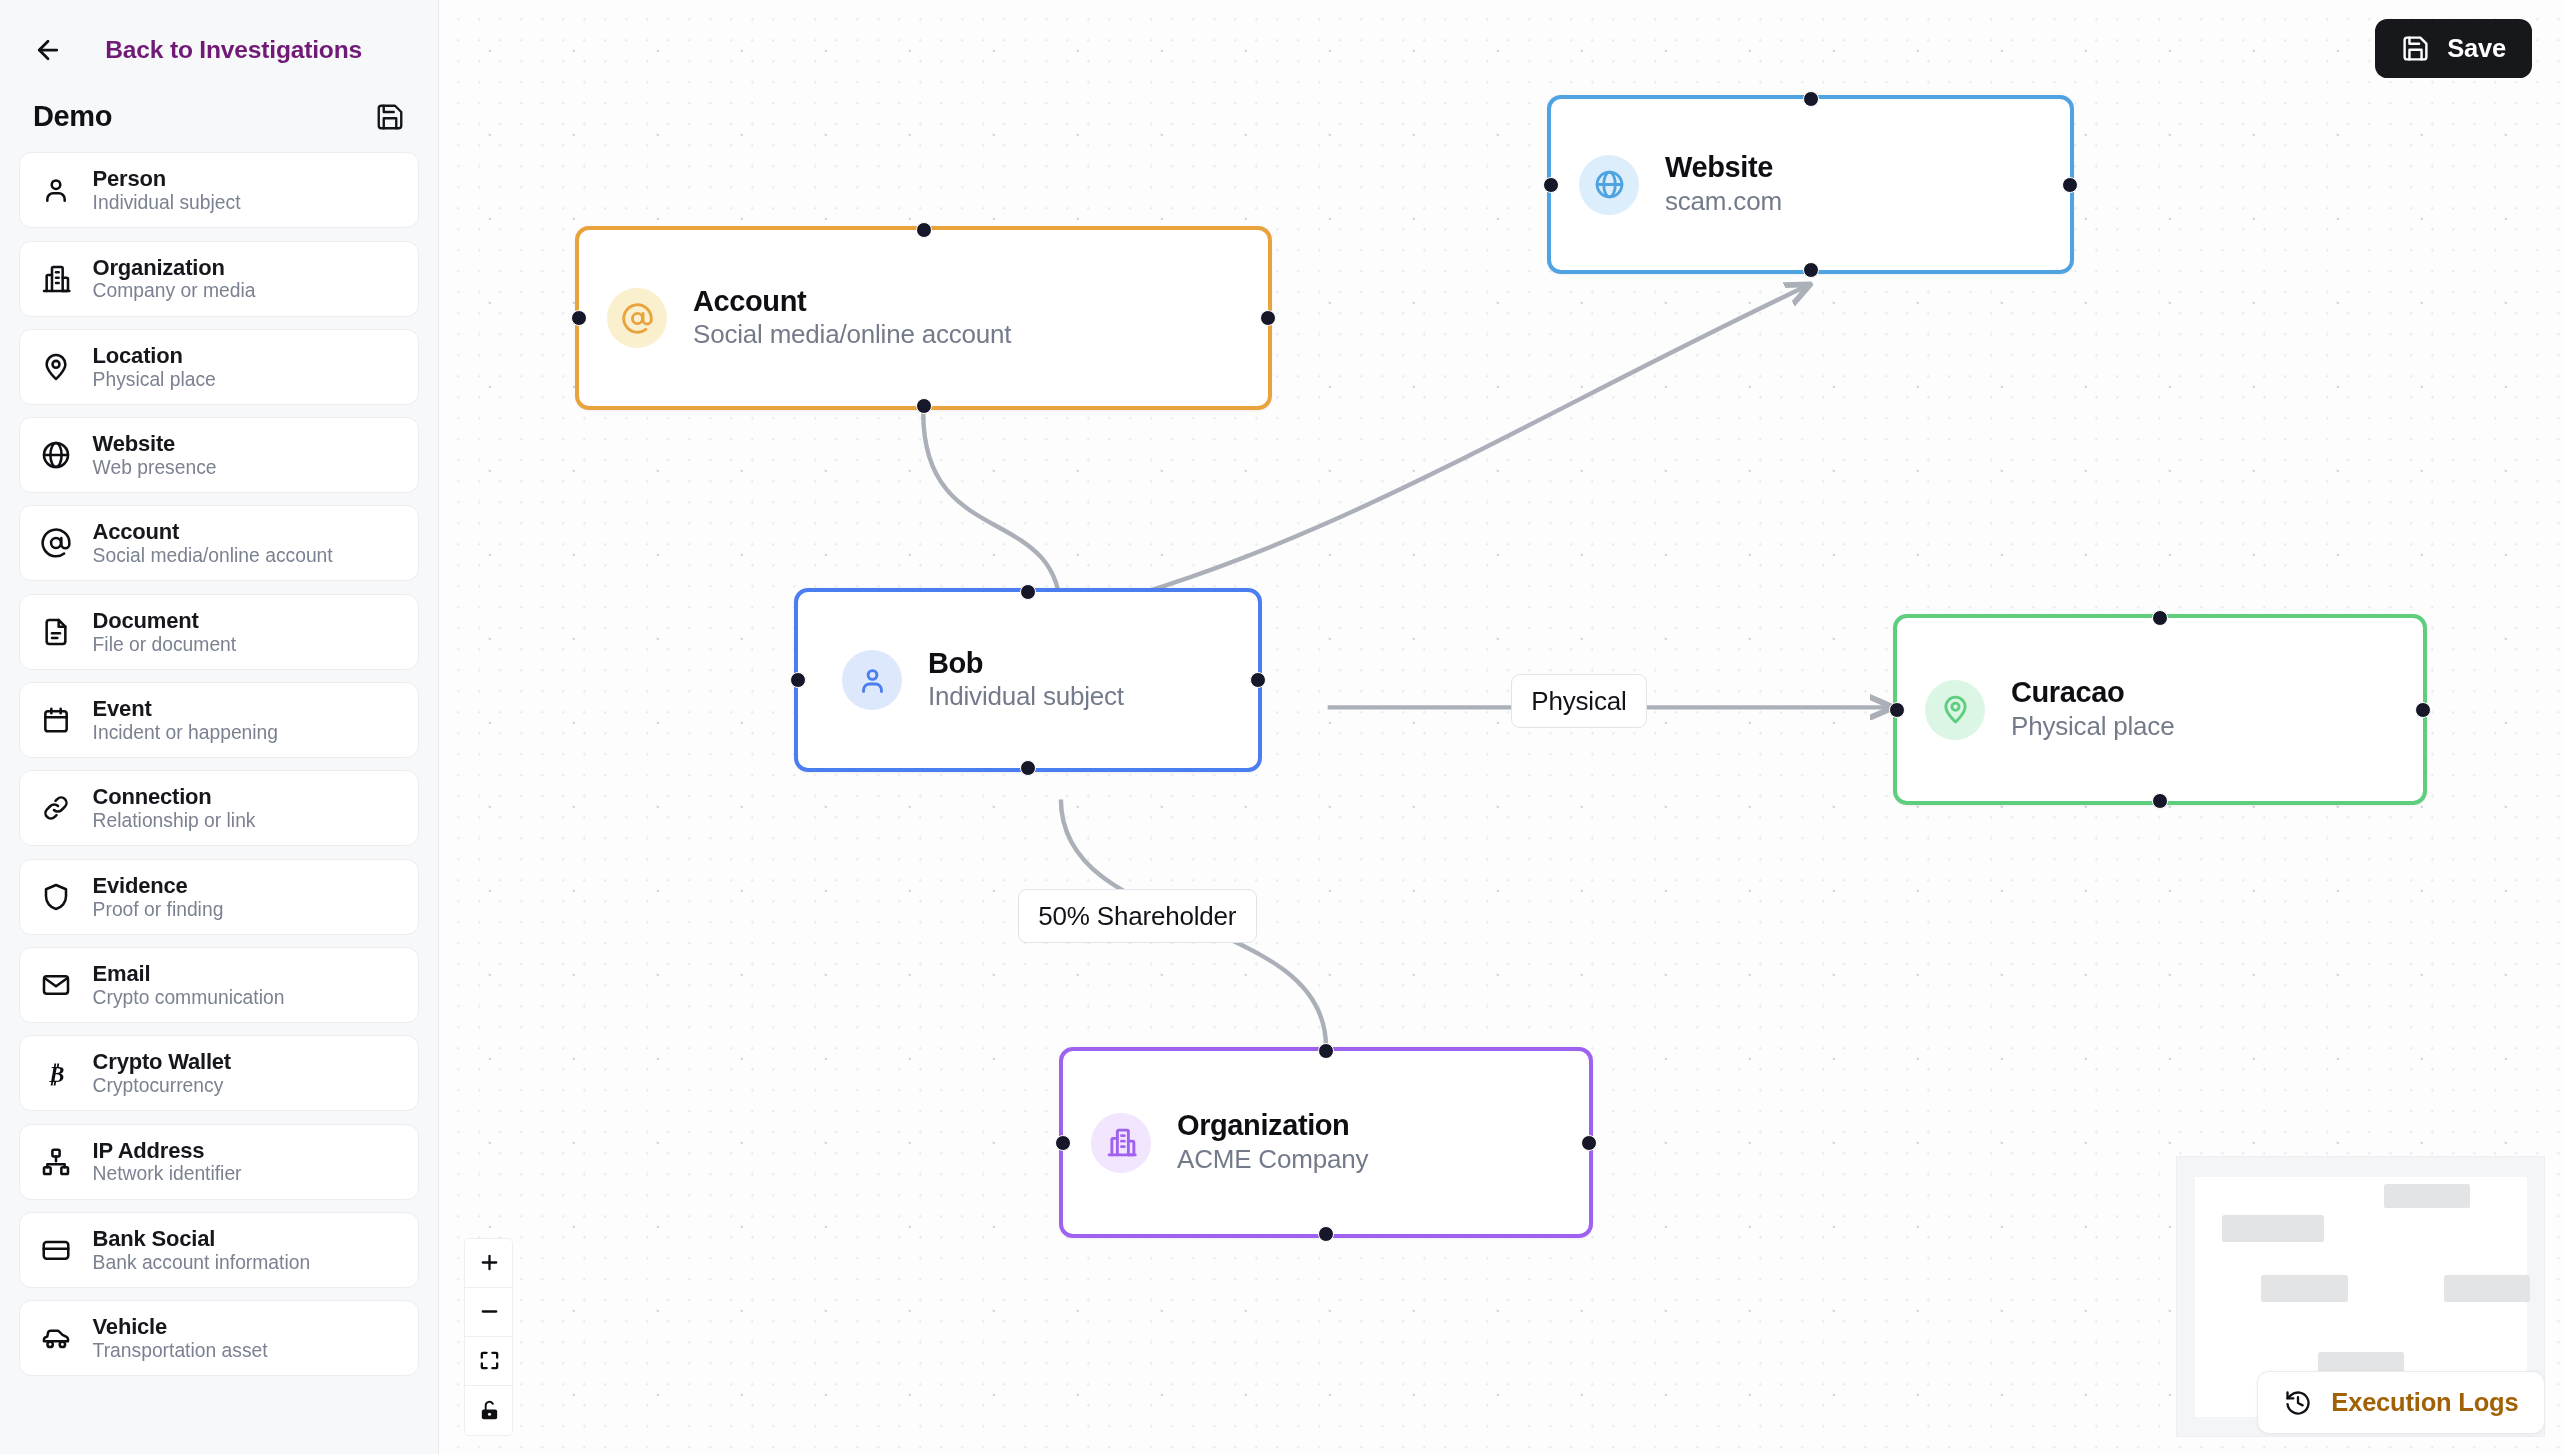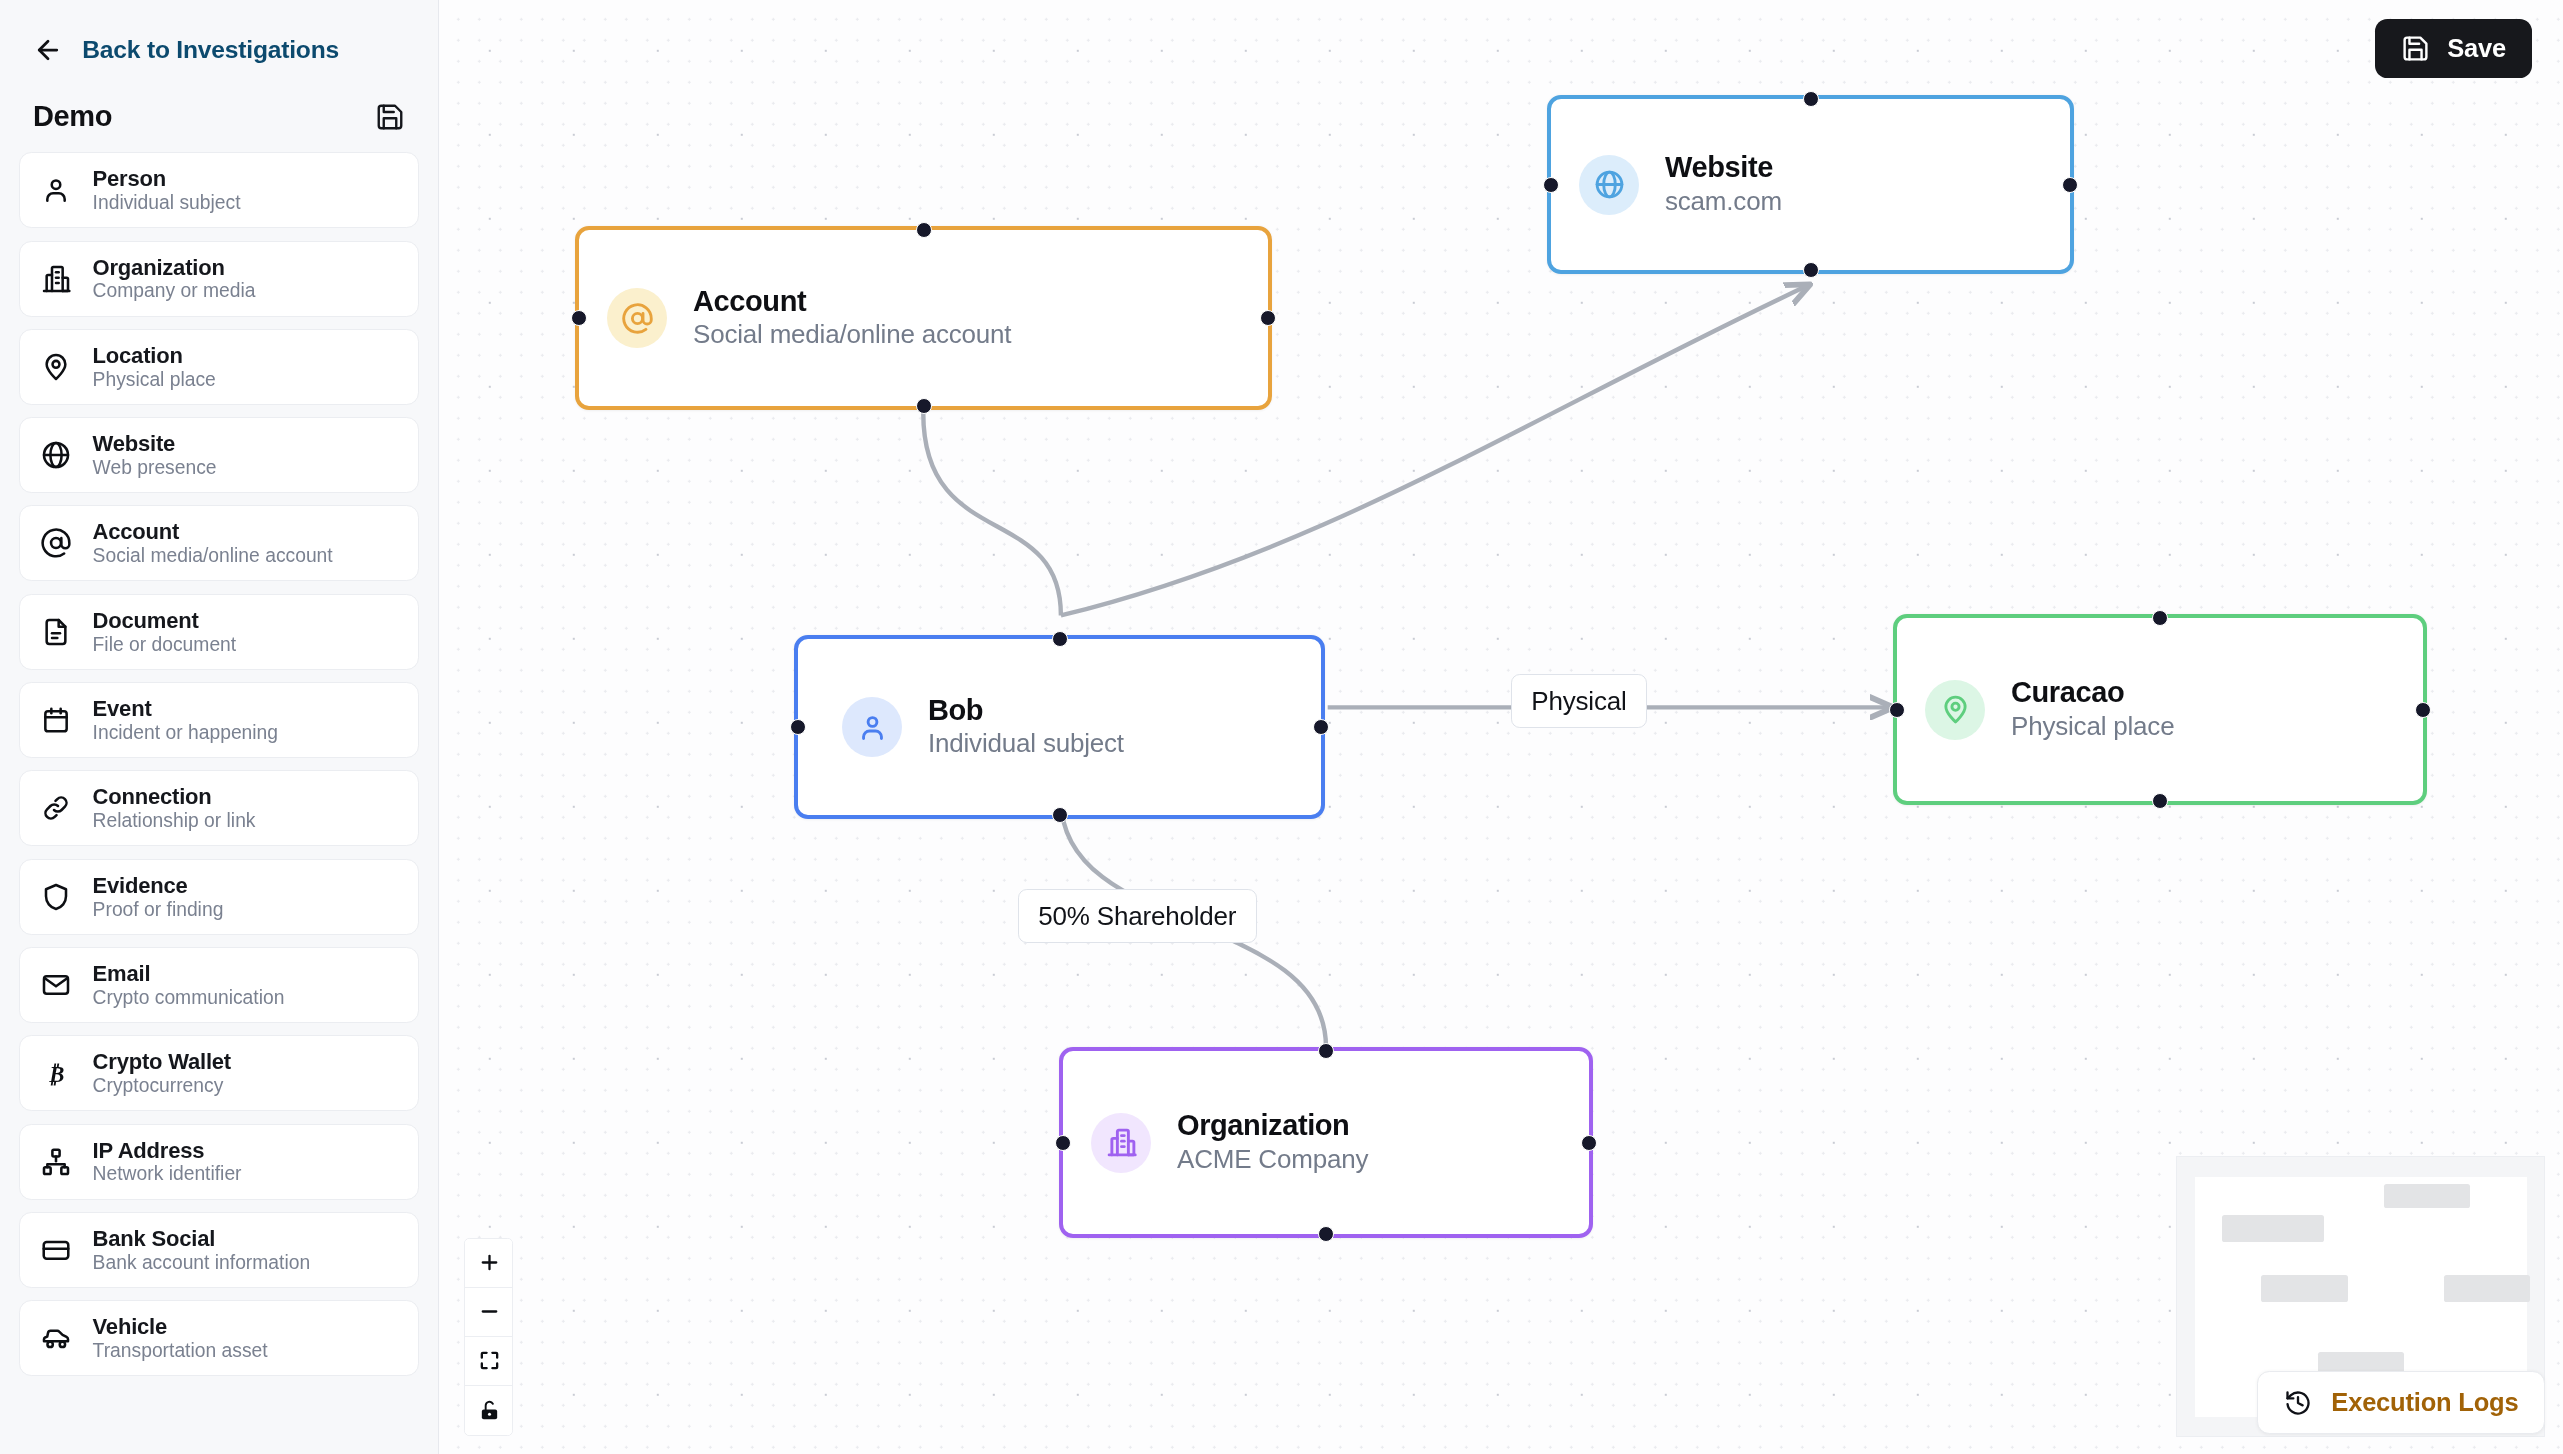--- a/index.html
+++ b/index.html
@@ -20,21 +20,21 @@
     flex: 0 0 439px;
     overflow: hidden;
   }
   .back-row {
     display: flex; align-items: center;
     gap: 19.3px;
     padding: 35px 0 0 33px;
     cursor: pointer;
   }
   .back-arrow { width: 30px; height: 30px; display: block; }
-  .back-label { font-size: 24.6px; font-weight: 700; color: #0c4a6e; letter-spacing: -0.2px; }
+  .back-label { font-size: 24.6px; font-weight: 700; color: #701a75; letter-spacing: -0.2px; margin-left: 23px; }
 
   .proj-row {
     display: flex; align-items: center; justify-content: space-between;
     padding: 35px 33px 0 33px;
   }
   .proj-title { font-size: 29px; font-weight: 700; color: #101114; letter-spacing: -0.4px;}
   .proj-save-icon { width: 30px; height: 30px; cursor: pointer; }
 
   .section-title {
     padding: 40px 33px 0 33px;
@@ -419,21 +419,21 @@
      </span>
      <span class="node-text">
        <span class="node-title">Website</span>
        <span class="node-sub">scam.com</span>
      </span>
      <span class="handle top"></span>
      <span class="handle bottom"></span>
      <span class="handle left"></span>
      <span class="handle right"></span>
         </div>
-        <div class="node" style="left: 355px; top: 635px; width: 531px; height: 184px; border-color: rgb(74, 126, 240); padding-left: 44px;">
+        <div class="node" style="left: 355px; top: 588px; width: 468px; height: 184px; border-color: rgb(74, 126, 240); padding-left: 44px;">
           <span class="node-badge" style="background:#dde8fd">
        <span style="width:33px;height:33px;display:block">
          <svg viewBox="0 0 24 24" width="100%" height="100%">
                 <circle cx="12" cy="8" r="3.2" fill="none" stroke="#4a7ef0" stroke-width="2.1" stroke-linecap="round" stroke-linejoin="round"></circle>
                 <path d="M5.5 20v-1.2A4.3 4.3 0 0 1 9.8 14.5h4.4a4.3 4.3 0 0 1 4.3 4.3V20" fill="none" stroke="#4a7ef0" stroke-width="2.1" stroke-linecap="round" stroke-linejoin="round"></path>
               </svg>
        </span>
      </span>
      <span class="node-text">
        <span class="node-title">Bob</span>

